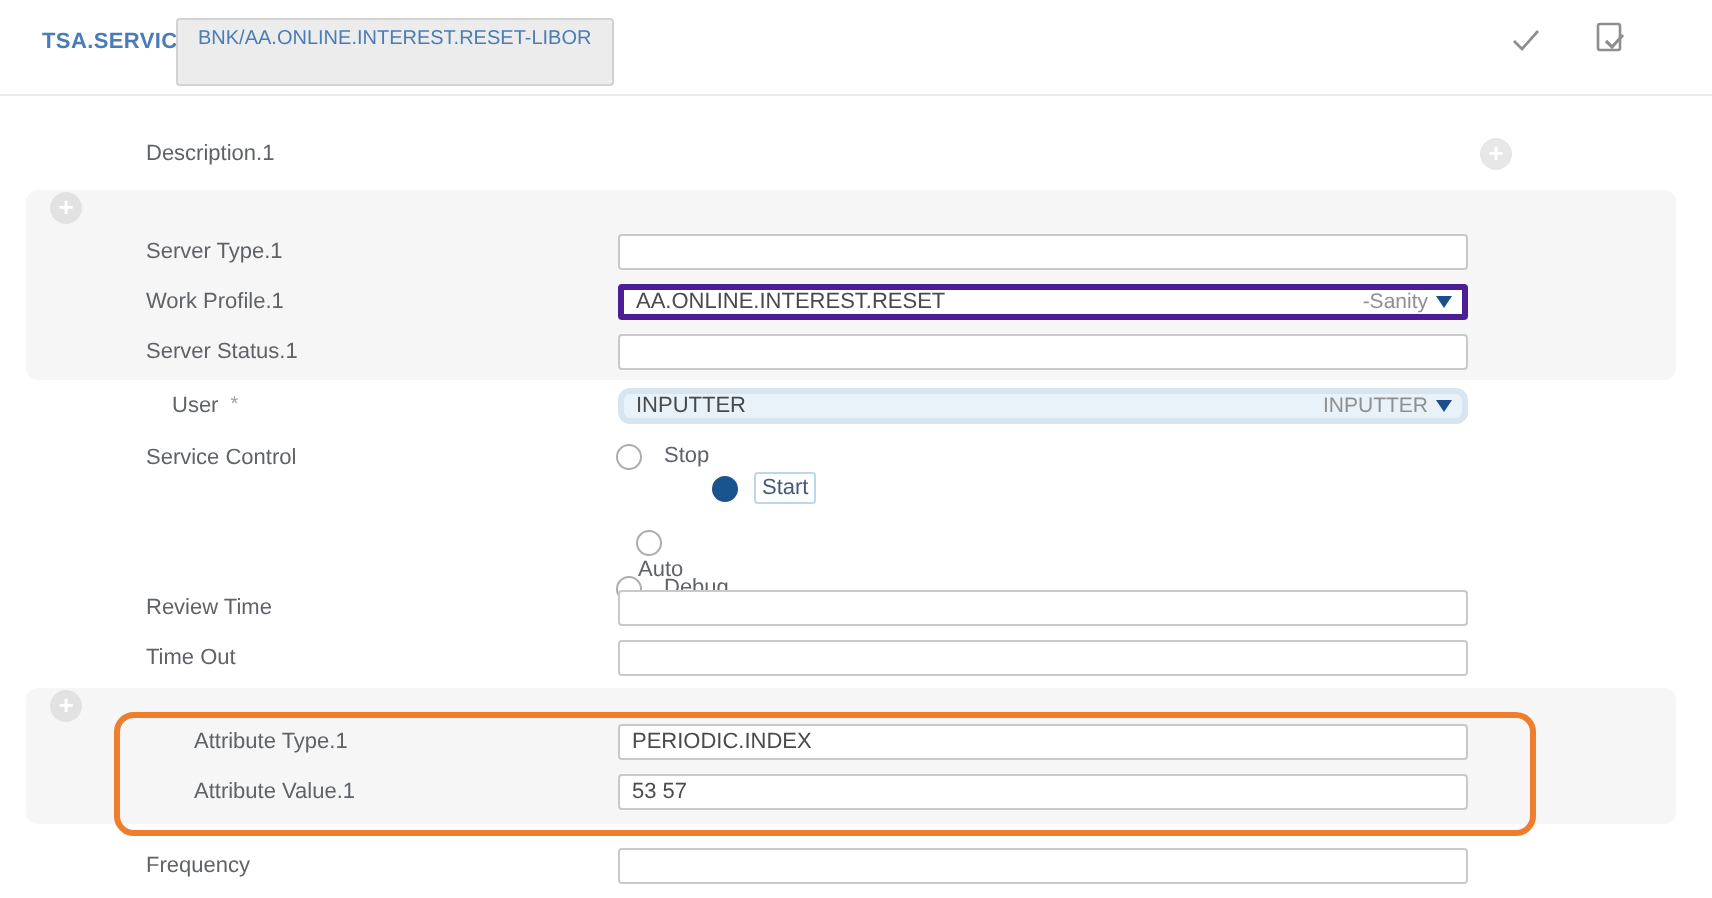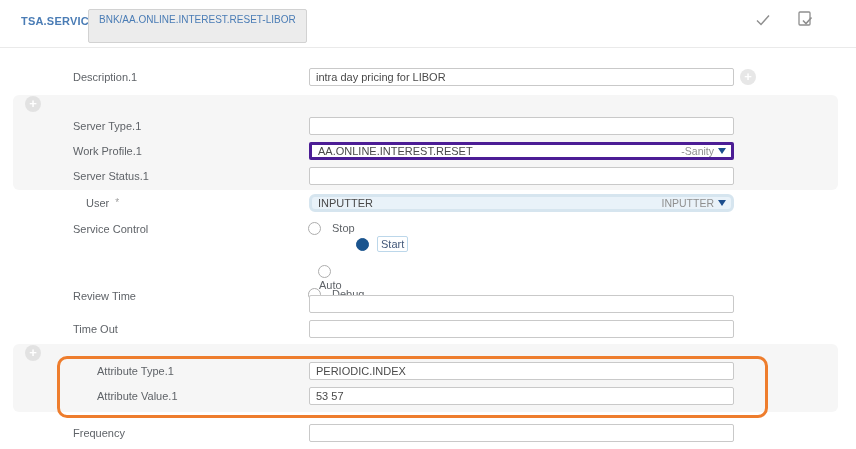--- a/index.html
+++ b/index.html
@@ -96,21 +96,20 @@
   <span class="toolbar-icon icon-validate">
     <svg width="18" height="20" viewBox="0 0 18 20" fill="none">
       <rect x="3" y="3" width="11" height="13" rx="1" stroke="#8e8e8e" stroke-width="1.3" fill="none"></rect>
       <path d="M7 11.5 L10 14.5 L15.5 8.5" stroke="#8e8e8e" stroke-width="1.6" fill="none"></path>
     </svg>
   </span>
 
   <div class="divider"></div>
 
   <span class="field-label" style="top:68px;">Description.1</span>
-  <input class="tinput" style="top: 68px;" value="intra day pricing for LIBOR">
   <span class="plus-btn plus-desc"></span>
 
   <div class="band band1"></div>
   <span class="plus-btn plus-b1"></span>
 
   <span class="field-label" style="top:117px;">Server Type.1</span>
   <input class="tinput" style="top: 117px;">
 
   <span class="field-label" style="top:142px;">Work Profile.1</span>
   <div class="combo" style="top:142px;">
@@ -141,21 +140,21 @@
   </div>
   <div class="radio-row" style="top:265px;flex-direction:column;">
     <span class="radio-circle"></span>
     <span class="radio-label">Auto</span>
   </div>
   <div class="radio-row" style="top:287px;">
     <span class="radio-circle"></span>
     <span class="radio-label">Debug</span>
   </div>
 
-  <span class="field-label" style="top:287px;">Review Time</span>
+  <span class="field-label" style="top:295px;">Review Time</span>
   <input class="tinput" style="top: 295px;">
 
   <span class="field-label" style="top:320px;">Time Out</span>
   <input class="tinput" style="top: 320px;">
 
   <div class="band band2"></div>
   <span class="plus-btn plus-b2"></span>
 
   <span class="field-label inset" style="top:362px;">Attribute Type.1</span>
   <input class="tinput" style="top: 362px;" value="PERIODIC.INDEX">

